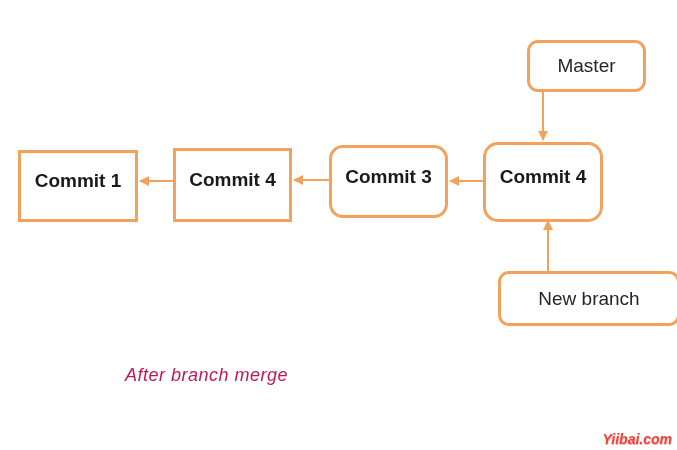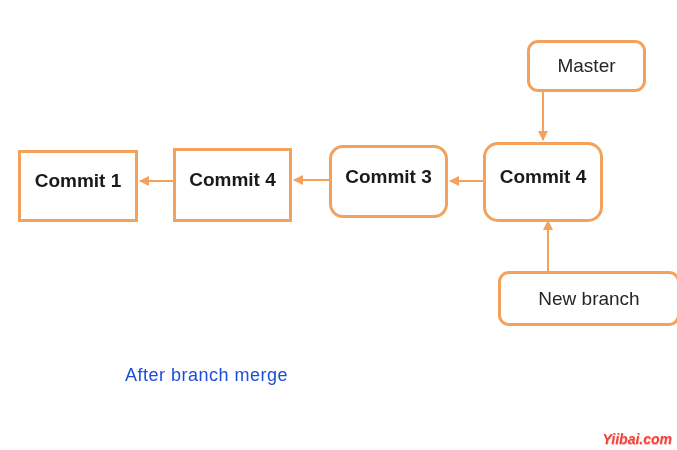--- a/index.html
+++ b/index.html
@@ -48,22 +48,23 @@
     position: absolute;
     left: 0; top: 0;
     width: 677px; height: 450px;
     pointer-events: none;
   }
   .caption {
     position: absolute;
     left: 125px;
     top: 365px;
     font-size: 18px;
-    color: #1d4ed8;
+    color: #be185d;
     letter-spacing: 0.5px;
+    font-style: italic;
   }
   .watermark {
     position: absolute;
     right: 5px;
     bottom: 3px;
     font-size: 14px;
     font-weight: bold;
     font-style: italic;
     color: #f1433b;
     text-shadow: 0.5px 0.5px 0 #ffb0ab;

